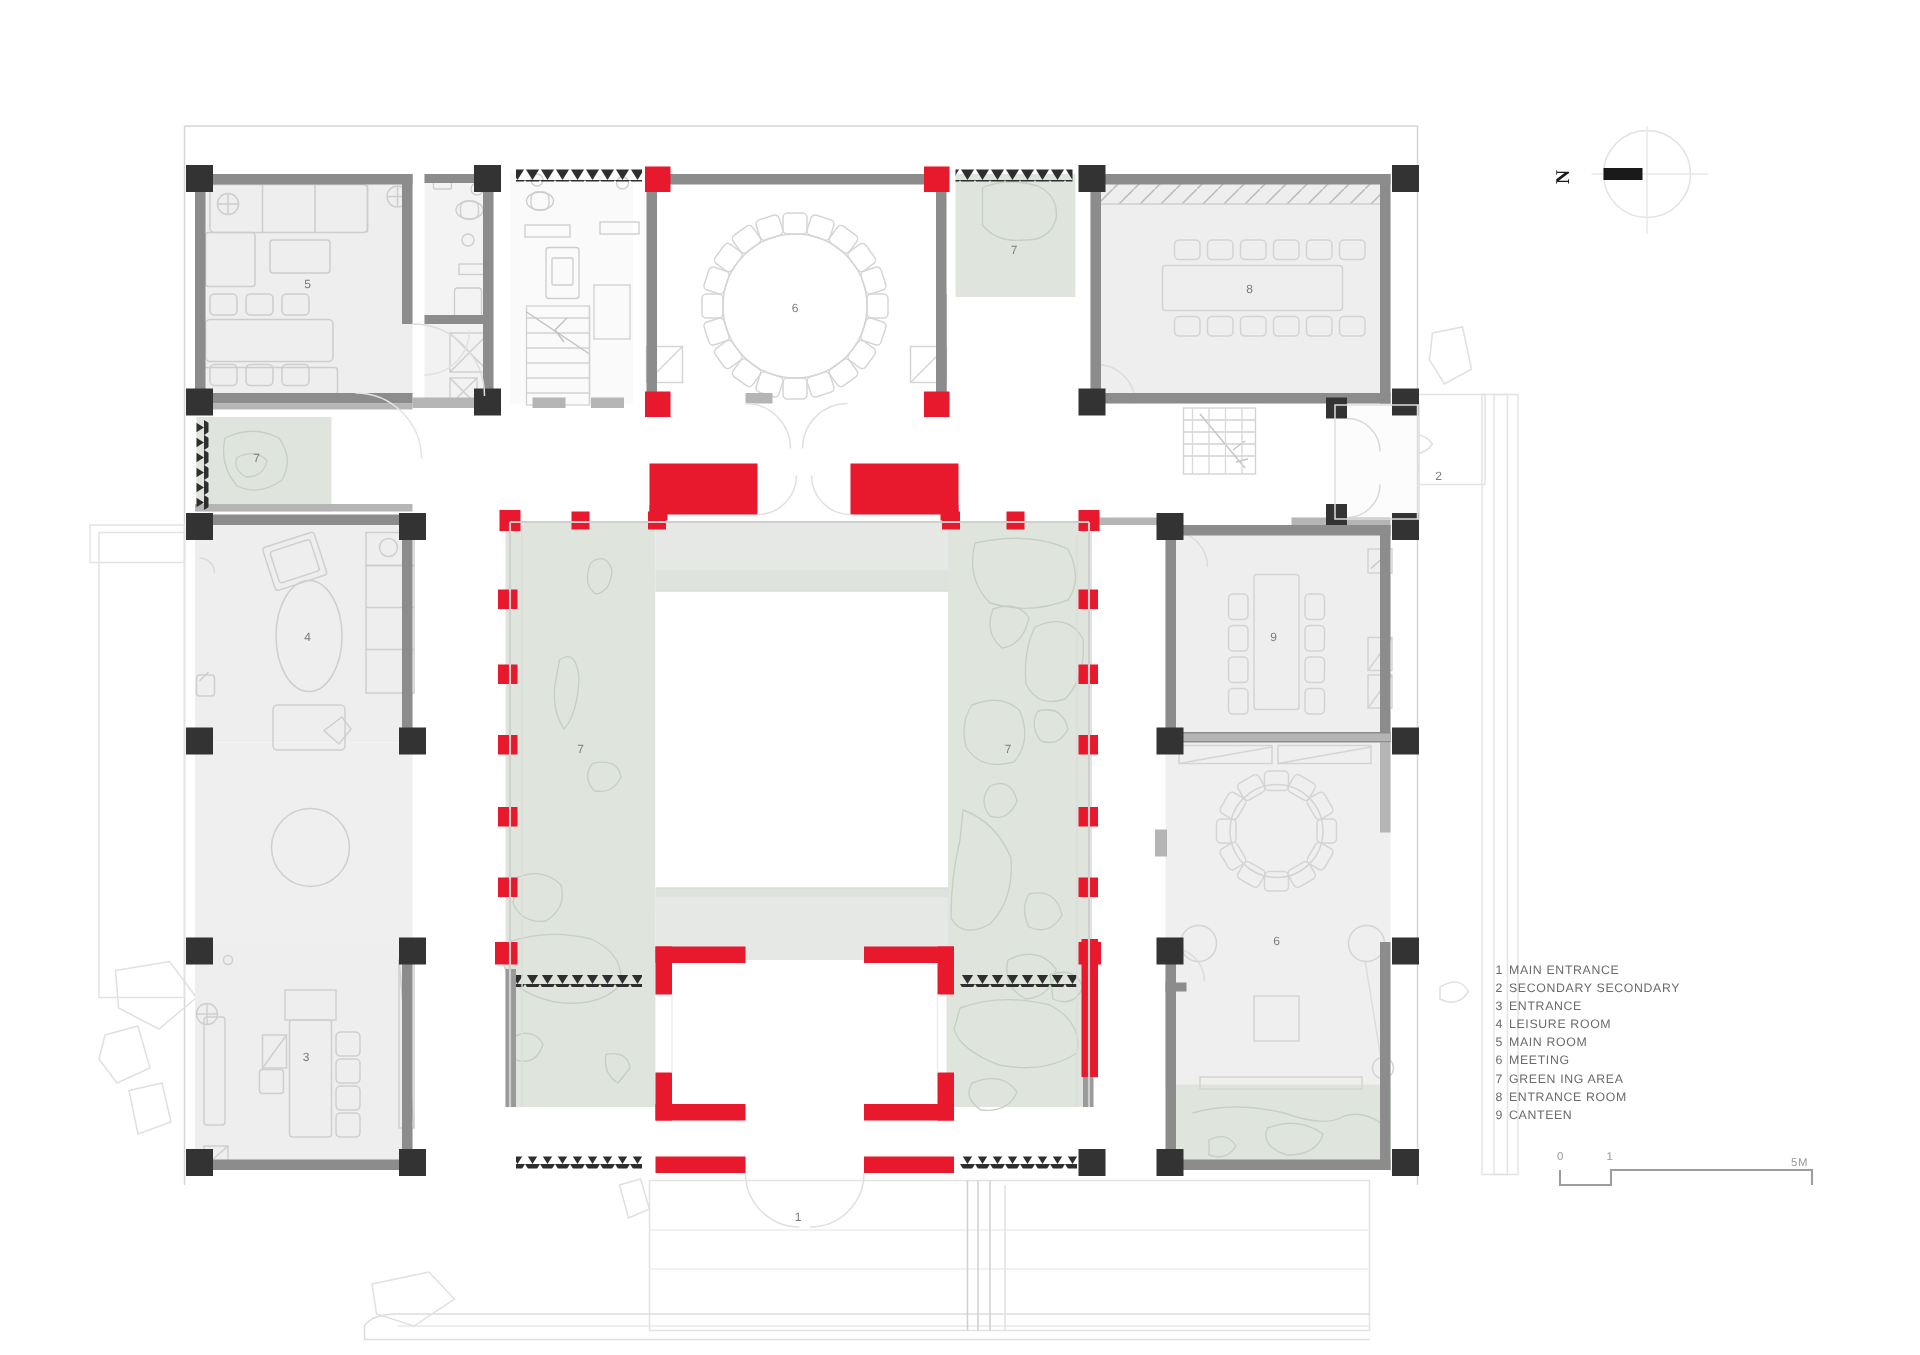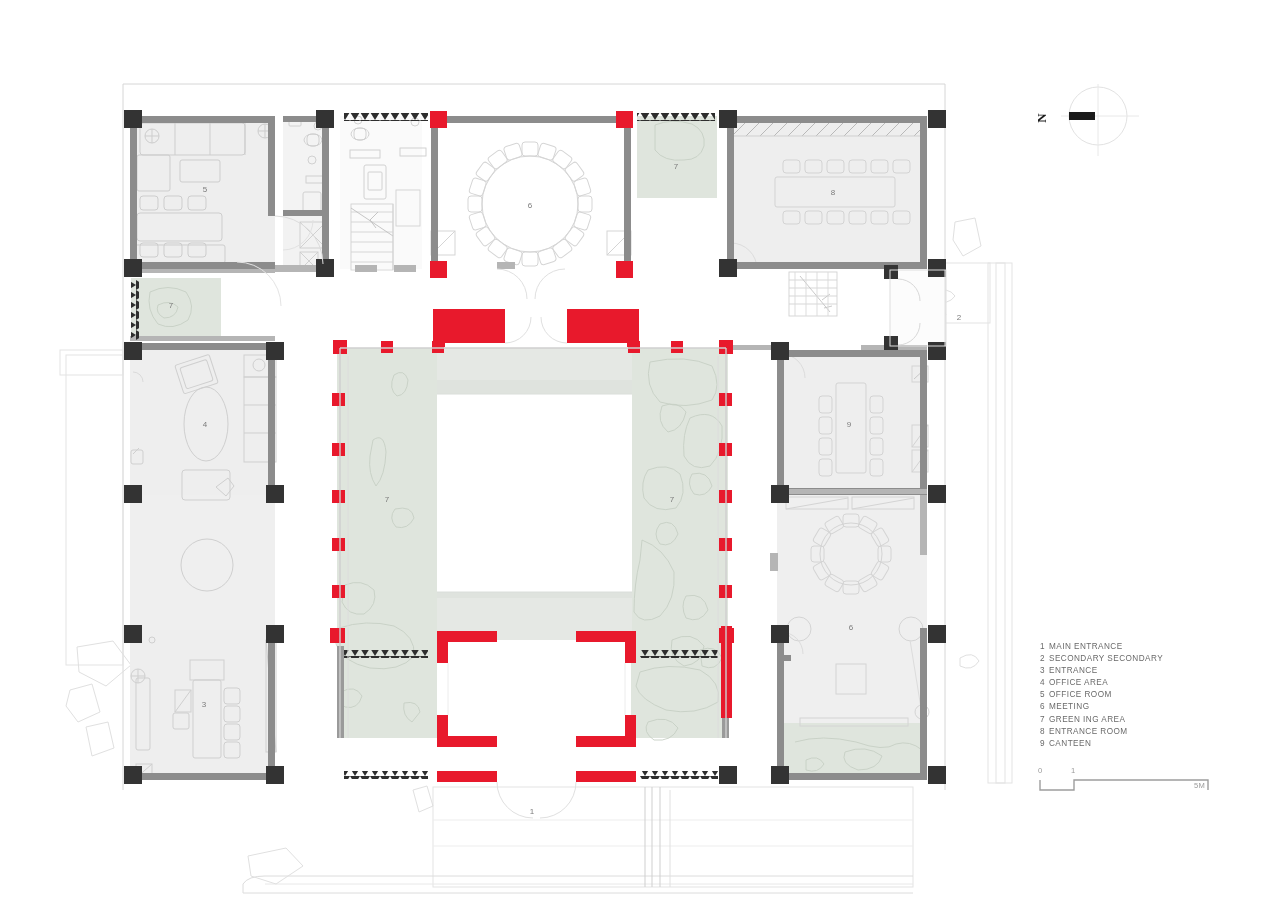--- a/index.html
+++ b/index.html
@@ -1,20 +1,20 @@
 <!DOCTYPE html>
 <html><head>
 <meta charset="utf-8">
 <style>
   html,body{margin:0;padding:0;background:#ffffff;}
   body{width:1280px;height:903px;overflow:hidden;
        font-family:"Liberation Sans","DejaVu Sans",sans-serif;}
   #stage{position:relative;width:1280px;height:903px;background:#fff;}
   svg{display:block;}
-  .legend{position:absolute;left:1040px;top:641px;width:200px;}
+  .legend{position:absolute;left:997px;top:641px;width:200px;}
   .legend-row{font-size:8.2px;letter-spacing:.45px;color:#6a6a6a;
               line-height:12.1px;white-space:nowrap;}
   .legend-num{display:inline-block;width:9px;}
   .scalebar{position:absolute;left:1038px;top:766px;width:172px;height:26px;}
   .scale-lbl{position:absolute;font-size:7.6px;color:#9a9a9a;letter-spacing:.4px;}
   .compass{position:absolute;left:1035px;top:84px;width:110px;height:76px;}
   .north-letter{position:absolute;left:2px;top:26px;font-size:13px;color:#1a1a1a;
     font-weight:700;font-family:"Liberation Serif","DejaVu Serif",serif;
     transform:rotate(-90deg);transform-origin:center;}
   .rmlbl{font-size:8px;fill:#7b7b7b;
@@ -657,41 +657,41 @@
     <div class="legend-row">
       <span class="legend-num">1</span><span>MAIN ENTRANCE</span>
     </div>
     <div class="legend-row">
       <span class="legend-num">2</span><span>SECONDARY SECONDARY</span>
     </div>
     <div class="legend-row">
       <span class="legend-num">3</span><span>ENTRANCE</span>
     </div>
     <div class="legend-row">
-      <span class="legend-num">4</span><span>OFFICE AREA</span>
-    </div>
-    <div class="legend-row">
-      <span class="legend-num">5</span><span>OFFICE ROOM</span>
+      <span class="legend-num">4</span><span>LEISURE ROOM</span>
+    </div>
+    <div class="legend-row">
+      <span class="legend-num">5</span><span>MAIN ROOM</span>
     </div>
     <div class="legend-row">
       <span class="legend-num">6</span><span>MEETING</span>
     </div>
     <div class="legend-row">
       <span class="legend-num">7</span><span>GREEN ING AREA</span>
     </div>
     <div class="legend-row">
       <span class="legend-num">8</span><span>ENTRANCE ROOM</span>
     </div>
     <div class="legend-row">
       <span class="legend-num">9</span><span>CANTEEN</span>
     </div>
   </div>
 
   <div class="scalebar">
     <span class="scale-lbl" style="left:0px;top:0px;">0</span>
     <span class="scale-lbl" style="left:33px;top:0px;">1</span>
-    <span class="scale-lbl" style="left:156px;top:15px;">5M</span>
+    <span class="scale-lbl" style="left:156px;top:4px;">5M</span>
     <svg width="172" height="16" style="position:absolute;left:0;top:12px;">
       <path d="M2 2 L2 12 L36 12 L36 2 L170 2 L170 12" fill="none" stroke="#9d9d9d" stroke-width="1.4"></path>
     </svg>
   </div>
 
 </div>
 
 </body></html>

